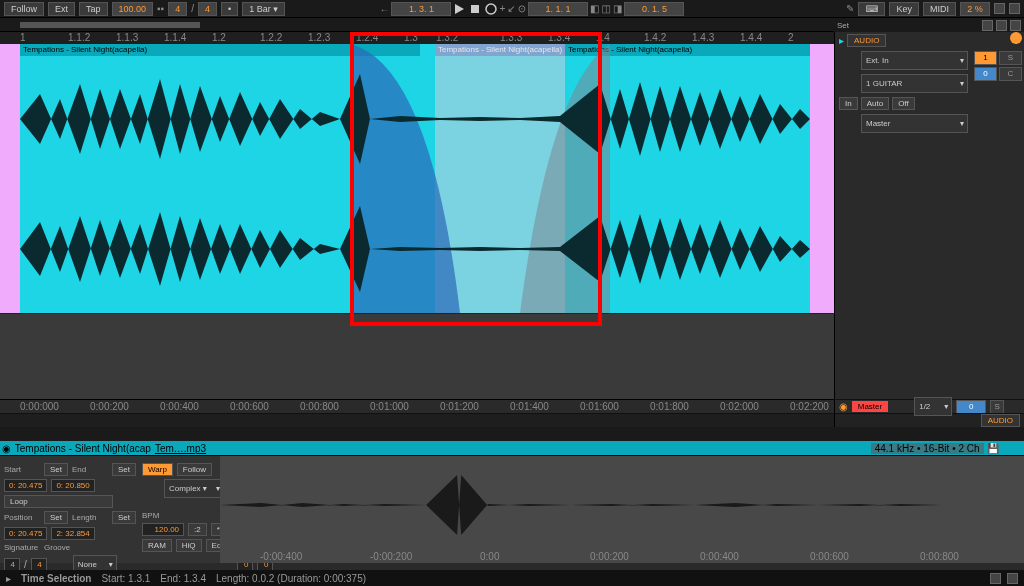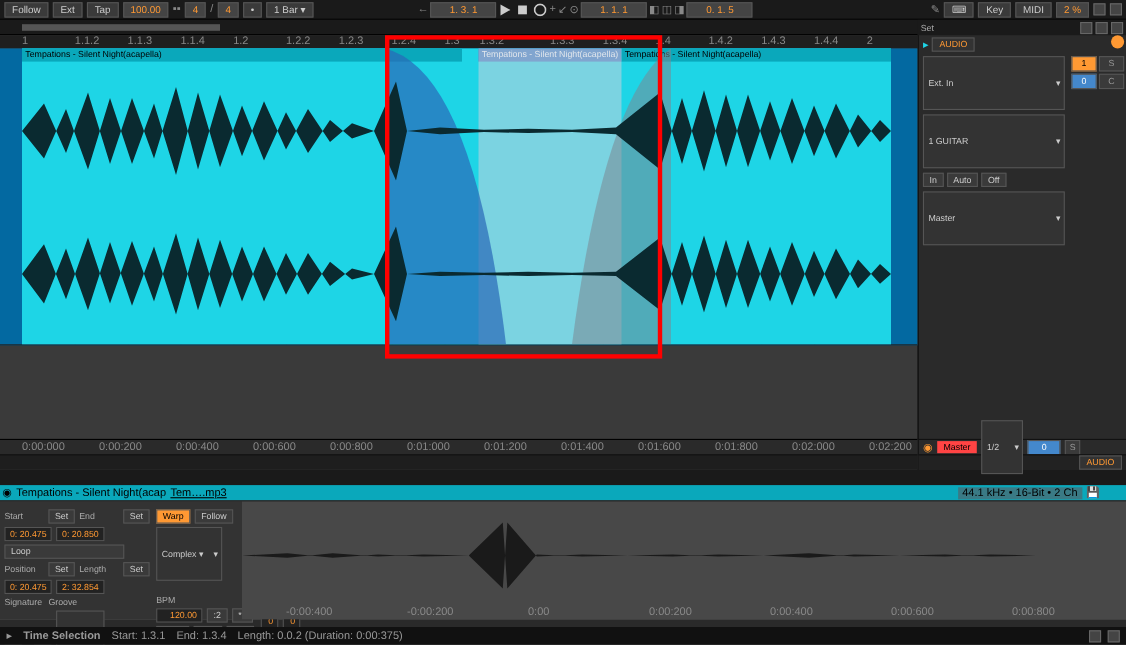--- a/index.html
+++ b/index.html
@@ -9,43 +9,43 @@
 .topbar-val { background: #444; color: #ff9933; padding: 1px 6px; border: 1px solid #555; font-size: 9px; min-width: 30px; text-align: center; }
 .topbar-sep { width: 8px; }
 .topbar-center { display: flex; gap: 2px; align-items: center; margin: 0 auto; }
 .play-icons { display: flex; gap: 4px; align-items: center; }
 .play-icons svg { width: 12px; height: 12px; fill: #ccc; }
 .ruler-row { height: 14px; background: #1a1a1a; display: flex; border-bottom: 1px solid #000; }
 .ruler { flex: 1; position: relative; font-size: 8px; color: #888; overflow: hidden; }
 .ruler-scroll { height: 6px; width: 180px; background: #555; margin-left: 20px; margin-top: 4px; }
 .main-area { height: 395px; display: flex; }
 .arrange { flex: 1; position: relative; background: #3a3a3a; }
-.clip-track { height: 270px; position: relative; background: #0369a1; border-bottom: 1px solid #222; }
+.clip-track { height: 270px; position: relative; background: #f0abfc; border-bottom: 1px solid #222; }
 .audio-clip { position: absolute; top: 0; height: 100%; background: #1ed5e6; }
 .clip-label { position: absolute; top: 0; background: #0aa8bb; color: #000; font-size: 8px; padding: 0 3px; height: 12px; line-height: 12px; white-space: nowrap; overflow: hidden; }
 .fade-overlay { position: absolute; top: 0; height: 100%; }
 .sel-overlay { position: absolute; top: 0; height: 100%; background: rgba(200,210,220,0.55); }
 .waveform { position: absolute; left: 0; right: 0; }
 .red-box { position: absolute; border: 4px solid #ff0000; pointer-events: none; }
 .grid-line { position: absolute; top: 0; bottom: 0; width: 1px; background: rgba(0,0,0,0.15); }
 .time-ruler { height: 14px; background: #2a2a2a; position: relative; font-size: 8px; color: #888; border-top: 1px solid #000; }
 .time-tick { position: absolute; top: 1px; }
 .zoom-text { position: absolute; right: 4px; bottom: 0; color: #888; font-size: 8px; }
 .right-panel { width: 190px; background: #2a2a2a; border-left: 1px solid #000; display: flex; flex-direction: column; }
 .right-header { height: 14px; background: #1a1a1a; display: flex; align-items: center; justify-content: flex-end; gap: 3px; padding: 0 3px; }
 .small-icon { width: 11px; height: 11px; background: #444; border: 1px solid #666; }
 .drop-row { display: flex; gap: 3px; padding: 2px 4px; align-items: center; }
-.dropdown { background: #333; border: 1px solid #555; color: #ccc; font-size: 8px; padding: 19px 4px; flex: 1; position: relative; }
+.dropdown { background: #333; border: 1px solid #555; color: #ccc; font-size: 8px; padding: 4px 4px; flex: 1; position: relative; margin-left: 22px; }
 .dropdown::after { content: "▾"; position: absolute; right: 3px; }
 .track-btn { width: 24px; height: 14px; font-size: 8px; text-align: center; line-height: 12px; border: 1px solid #555; }
 .track-btn.orange { background: #ff9933; color: #000; }
 .track-btn.blue { background: #4488cc; color: #fff; }
 .track-btn.gray { background: #3a3a3a; color: #999; }
 .audio-lbl { background: #333; color: #ff9933; font-size: 8px; padding: 1px 6px; display: inline-block; border: 1px solid #555; }
-.clip-editor { height: 108px; background: #737373; border-top: 1px solid #000; display: flex; }
+.clip-editor { height: 108px; background: #fca5a5; border-top: 1px solid #000; display: flex; }
 .clip-props { width: 220px; background: #333; padding: 4px; }
 .clip-title-bar { height: 14px; background: #0aa8bb; display: flex; align-items: center; font-size: 8px; color: #000; padding: 0 24px 0 2px; gap: 4px; }
 .clip-title-bar .meta { background: #3a7a85; padding: 0 4px; margin-left: auto; }
 .prop-row { display: flex; gap: 4px; margin-top: 3px; align-items: center; }
 .prop-lbl { font-size: 8px; color: #aaa; width: 36px; }
 .prop-val { background: #222; color: #ff9933; font-size: 8px; padding: 1px 4px; border: 1px solid #555; min-width: 42px; text-align: right; }
 .prop-btn { background: #3a3a3a; border: 1px solid #555; font-size: 8px; padding: 1px 5px; color: #ccc; }
 .prop-btn.on { background: #ff9933; color: #000; }
 .gain-box { width: 44px; height: 84px; background: #333; position: relative; border: 1px solid #555; }
 .gain-box .lbl { position: absolute; top: 2px; left: 0; right: 0; text-align: center; font-size: 8px; }

